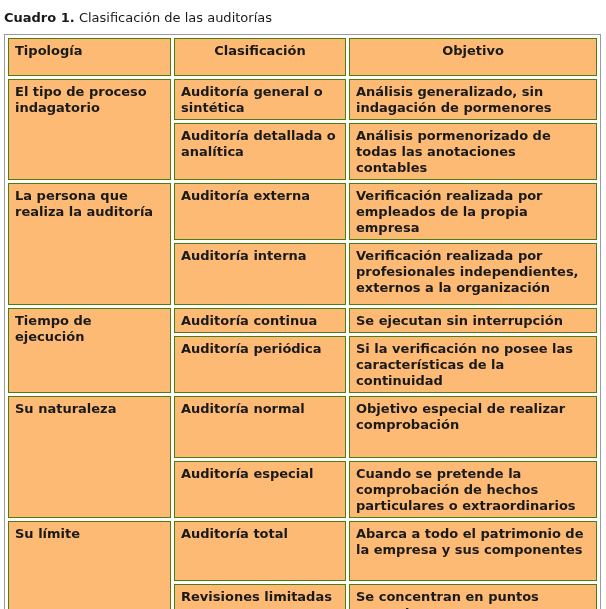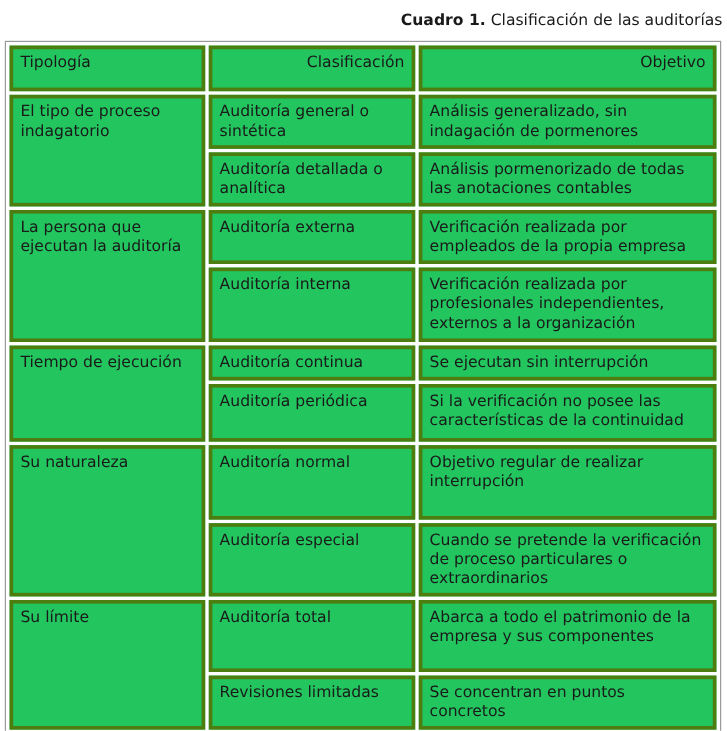--- a/index.html
+++ b/index.html
@@ -8,46 +8,46 @@
     height: 609px;
     background: #ffffff;
     font-family: "DejaVu Sans", "Liberation Sans", sans-serif;
     font-size: 13px;
     color: #1a1a1a;
     overflow: hidden;
   }
   .page { padding: 6px 4px 0 4px; }
 
   .caption {
-    text-align: right;
+    text-align: left;
     padding: 4px 0 8px 0;
     line-height: 16px;
   }
   .caption .bold { font-weight: bold; }
 
   table.audit {
     border-collapse: separate;
     border-spacing: 3px;
     border: 1px solid #9a9a9a;
     width: 597px;
     table-layout: fixed;
     background: #ffffff;
   }
   table.audit th,
   table.audit td {
-    border: 3px solid #4d7c0f;
+    border: 1px solid #4d7c0f;
     vertical-align: top;
     text-align: left;
-    font-weight: normal;
+    font-weight: bold;
     padding: 4px 6px 3px 6px;
     line-height: 16px;
-    background: #22c55e;
+    background: #fdba74;
     overflow: hidden;
   }
-  table.audit th.center { text-align: right; }
+  table.audit th.center { text-align: center; }
 
   .source {
     padding: 6px 0 0 8px;
     line-height: 16px;
   }
 </style>
 </head>
 <body>
 
 <div class="page">
@@ -75,21 +75,21 @@
       <td rowspan="2">El tipo de proceso indagatorio</td>
       <td>Auditoría general o sintética</td>
       <td>Análisis generalizado, sin indagación de pormenores</td>
     </tr>
     <tr style="height:34px">
       <td>Auditoría detallada o analítica</td>
       <td>Análisis pormenorizado de todas las anotaciones contables</td>
     </tr>
 
     <tr style="height:36px">
-      <td rowspan="2">La persona que ejecutan la auditoría</td>
+      <td rowspan="2">La persona que realiza la auditoría</td>
       <td>Auditoría externa</td>
       <td>Verificación realizada por empleados de la propia empresa</td>
     </tr>
     <tr style="height:62px">
       <td>Auditoría interna</td>
       <td>Verificación realizada por profesionales independientes, externos a la organización</td>
     </tr>
 
     <tr style="height:19px">
       <td rowspan="2">Tiempo de ejecución</td>
@@ -97,25 +97,25 @@
       <td>Se ejecutan sin interrupción</td>
     </tr>
     <tr style="height:48px">
       <td>Auditoría periódica</td>
       <td>Si la verificación no posee las características de la continuidad</td>
     </tr>
 
     <tr style="height:62px">
       <td rowspan="2">Su naturaleza</td>
       <td>Auditoría normal</td>
-      <td>Objetivo regular de realizar interrupción</td>
+      <td>Objetivo especial de realizar comprobación</td>
     </tr>
     <tr style="height:52px">
       <td>Auditoría especial</td>
-      <td>Cuando se pretende la verificación de proceso particulares o extraordinarios</td>
+      <td>Cuando se pretende la comprobación de hechos particulares o extraordinarios</td>
     </tr>
 
     <tr style="height:60px">
       <td rowspan="2">Su límite</td>
       <td>Auditoría total</td>
       <td>Abarca a todo el patrimonio de la empresa y sus componentes</td>
     </tr>
     <tr style="height:33px">
       <td>Revisiones limitadas</td>
       <td>Se concentran en puntos concretos</td>

